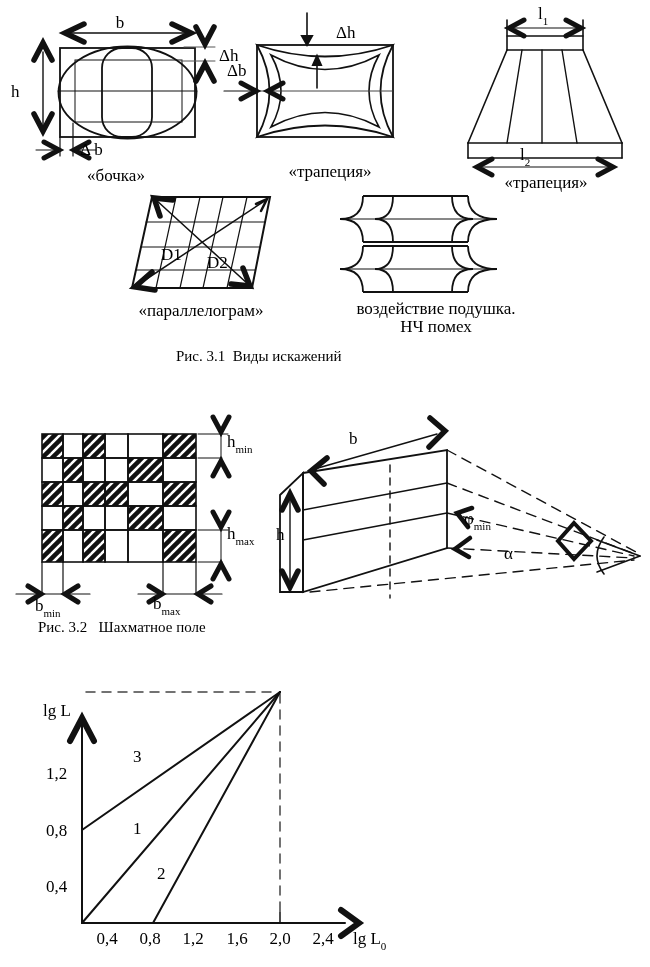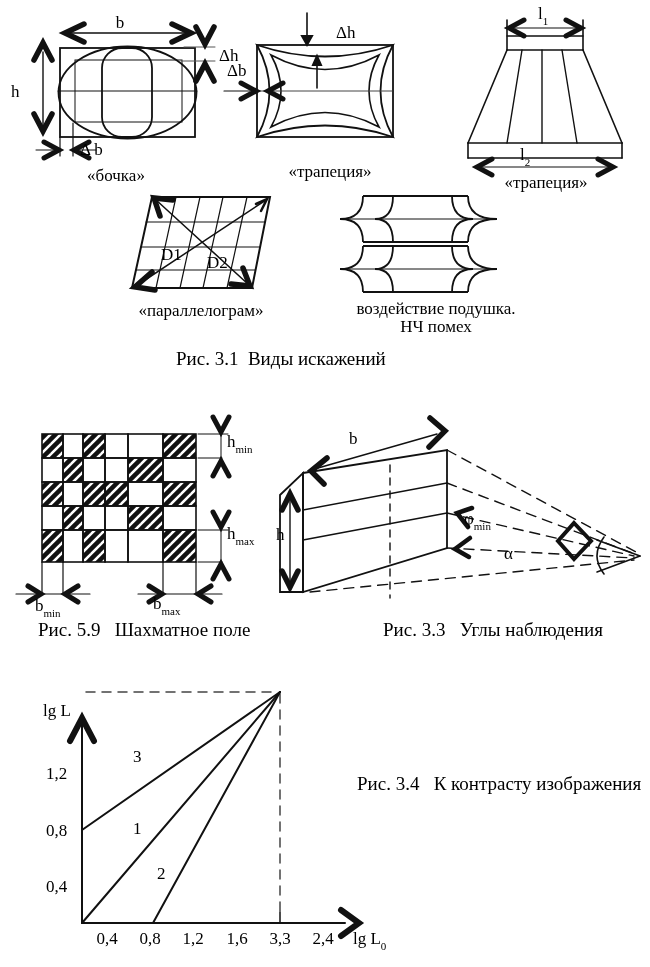--- a/index.html
+++ b/index.html
@@ -2,21 +2,21 @@
 <html><head>
 <meta charset="utf-8">
 <style>
   html,body{margin:0;padding:0;background:#fff;}
   #page{position:relative;width:650px;height:967px;background:#ffffff;overflow:hidden;
         font-family:"Liberation Serif",serif;color:#000;}
   #art{position:absolute;left:0;top:0;}
   .lbl{position:absolute;font-size:17px;line-height:1;white-space:pre;color:#000;}
   .c{transform:translateX(-50%);}
   .sub{font-size:11px;vertical-align:-6px;}
-  .cap{font-size:19px;}
+  .cap{font-size:15px;}
   svg *{vector-effect:none;}
 </style>
 </head>
 <body>
 
 <div id="page">
 
 <svg id="art" width="650" height="967" viewBox="0 0 650 967" fill="none" stroke="#111" stroke-width="2">
   <defs>
     <pattern id="hatch" width="10" height="10" patternUnits="userSpaceOnUse">
@@ -261,37 +261,35 @@
 
   <div class="lbl c" style="left:436px;top:300px">воздействие подушка.</div>
   <div class="lbl c" style="left:436px;top:318px">НЧ помех</div>
 
   <div class="lbl cap" style="left:176px;top:349px">Рис. 3.1  Виды искажений</div>
 
   <div class="lbl" style="left:227px;top:433px"><span>h</span><span class="sub">min</span></div>
   <div class="lbl" style="left:227px;top:525px"><span>h</span><span class="sub">max</span></div>
   <div class="lbl" style="left:35px;top:597px"><span>b</span><span class="sub">min</span></div>
   <div class="lbl" style="left:153px;top:595px"><span>b</span><span class="sub">max</span></div>
-  <div class="lbl cap" style="left:38px;top:620px">Рис. 5.9   Шахматное поле</div>
+  <div class="lbl cap" style="left:38px;top:620px">Рис. 3.2   Шахматное поле</div>
 
   <div class="lbl" style="left:349px;top:430px">b</div>
   <div class="lbl" style="left:276px;top:526px">h</div>
   <div class="lbl" style="left:464px;top:510px"><span>φ</span><span class="sub">min</span></div>
   <div class="lbl" style="left:504px;top:545px">α</div>
-  <div class="lbl cap" style="left:383px;top:620px">Рис. 3.3   Углы наблюдения</div>
 
   <div class="lbl" style="left:43px;top:702px">lg L</div>
   <div class="lbl" style="left:46px;top:765px">1,2</div>
   <div class="lbl" style="left:46px;top:822px">0,8</div>
   <div class="lbl" style="left:46px;top:878px">0,4</div>
   <div class="lbl c" style="left:107px;top:930px">0,4</div>
   <div class="lbl c" style="left:150px;top:930px">0,8</div>
   <div class="lbl c" style="left:193px;top:930px">1,2</div>
   <div class="lbl c" style="left:237px;top:930px">1,6</div>
-  <div class="lbl c" style="left:280px;top:930px">3,3</div>
+  <div class="lbl c" style="left:280px;top:930px">2,0</div>
   <div class="lbl c" style="left:323px;top:930px">2,4</div>
   <div class="lbl" style="left:353px;top:930px"><span>lg L</span><span class="sub">0</span></div>
   <div class="lbl" style="left:133px;top:748px">3</div>
   <div class="lbl" style="left:133px;top:820px">1</div>
   <div class="lbl" style="left:157px;top:865px">2</div>
-  <div class="lbl cap" style="left:357px;top:774px">Рис. 3.4   К контрасту изображения</div>
 
 </div>
 
 </body></html>

